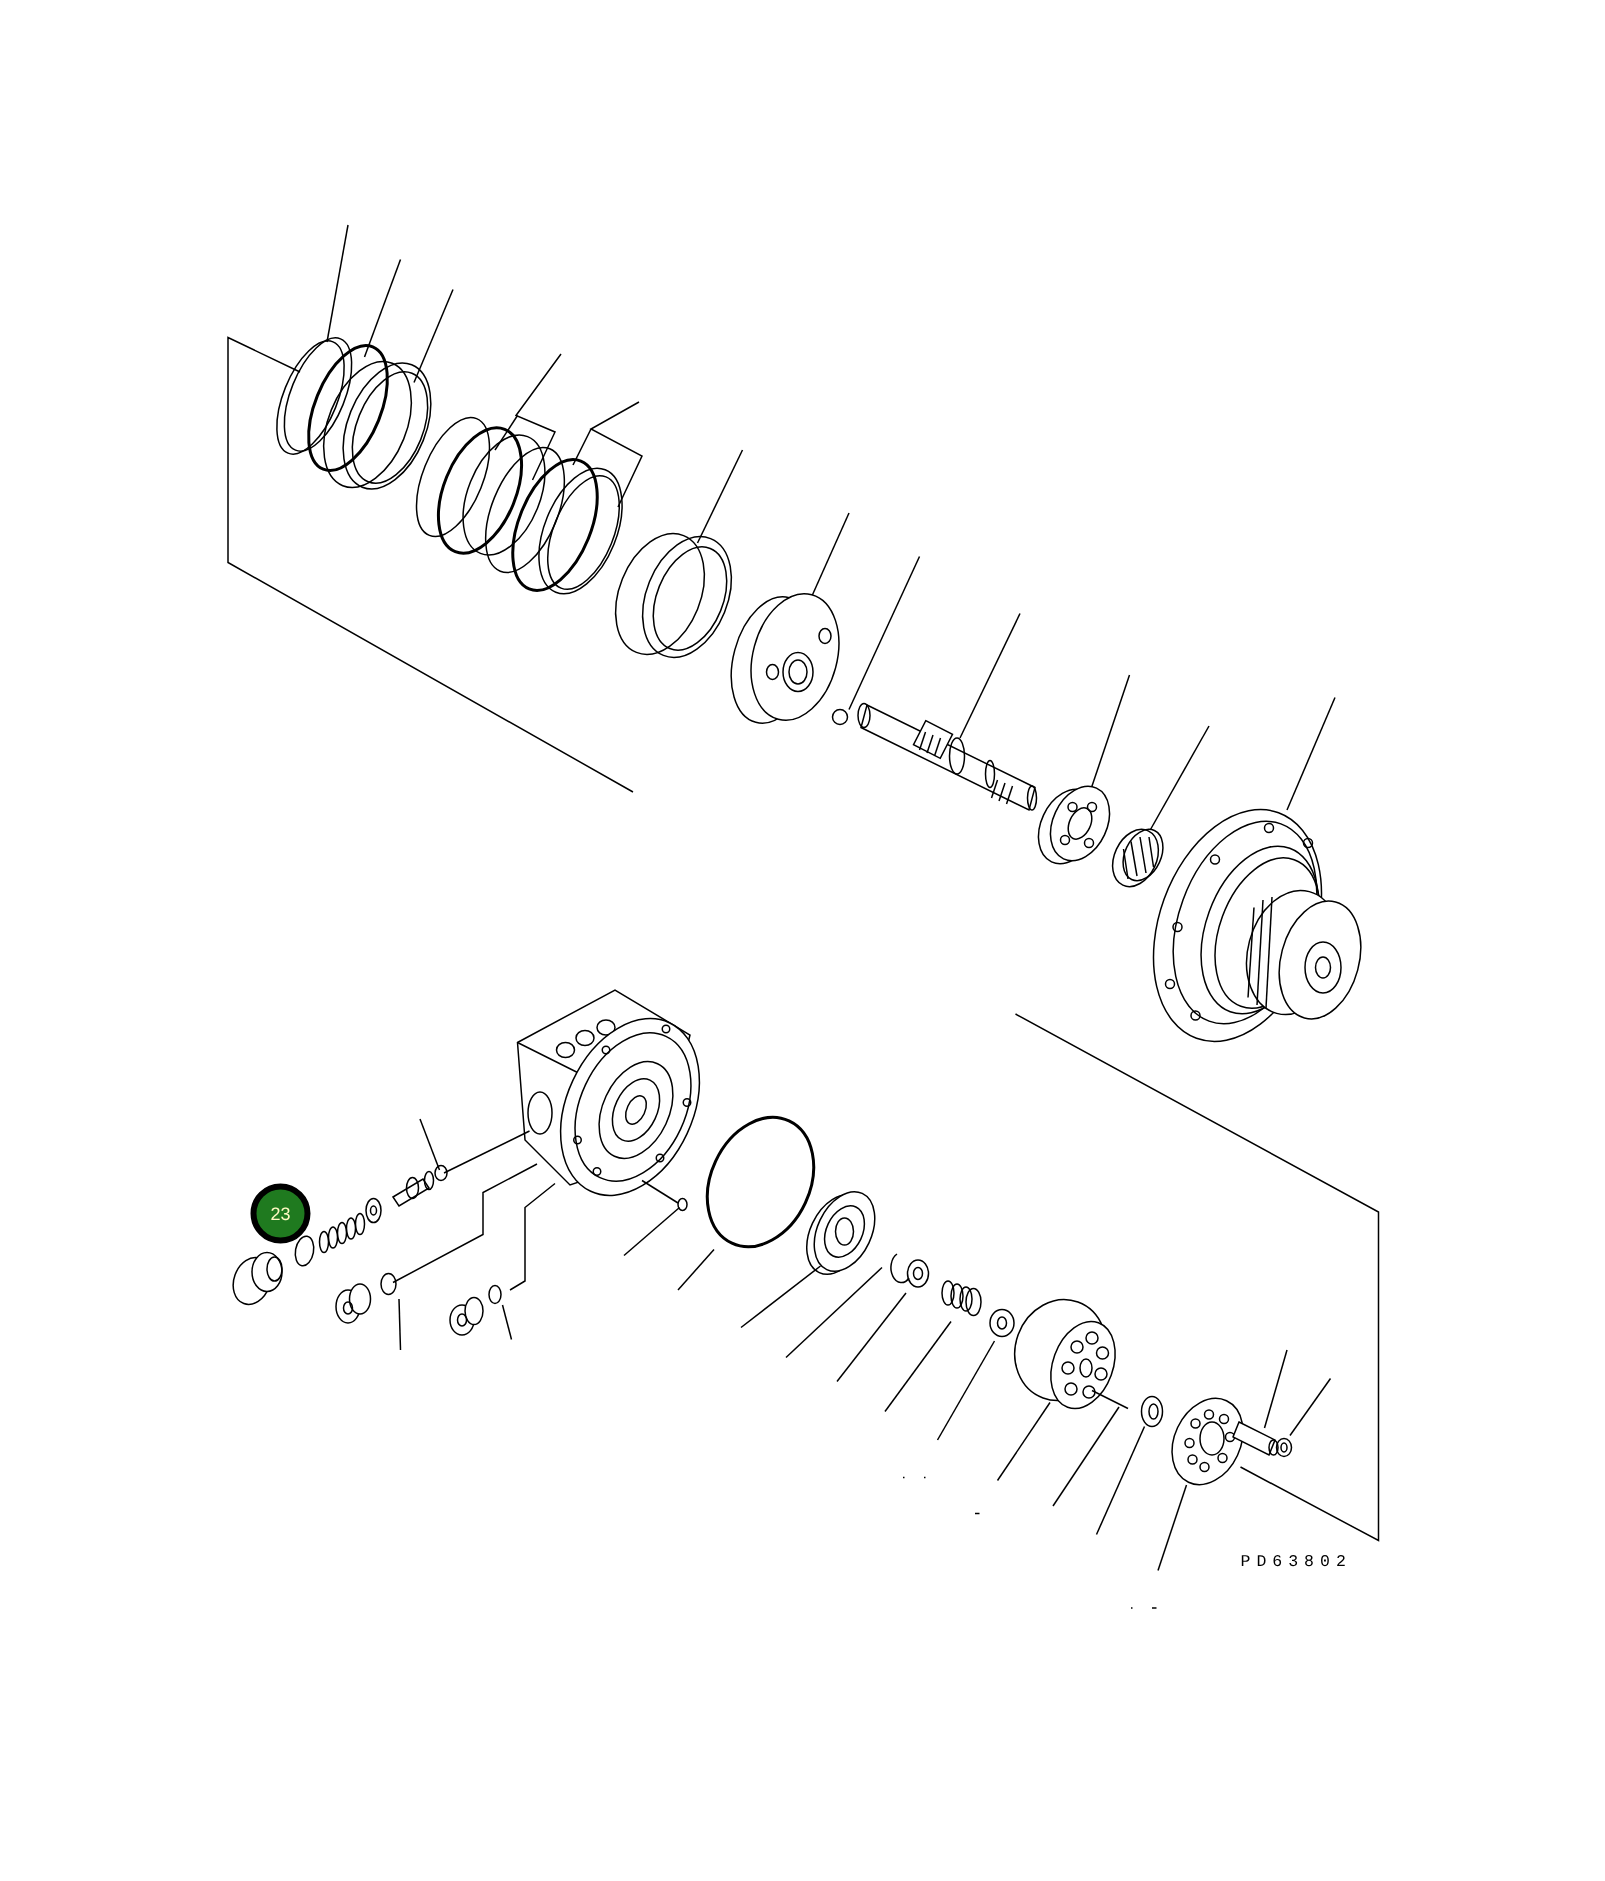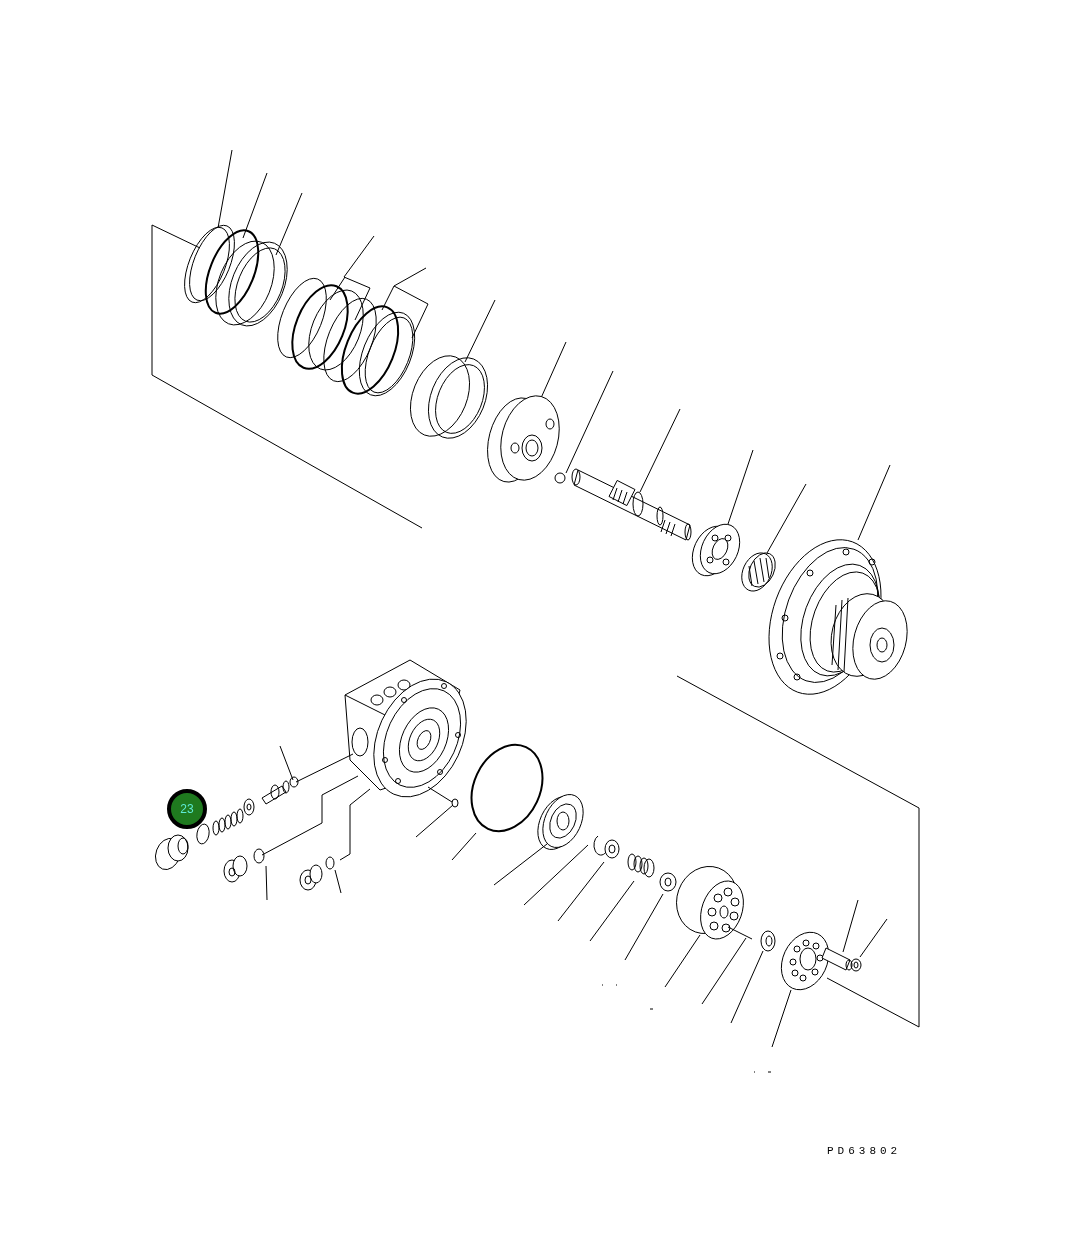--- a/index.html
+++ b/index.html
@@ -6,24 +6,24 @@
   body { width: 1070px; height: 1254px; position: relative; overflow: hidden; font-family: "Liberation Sans", sans-serif; }
   #diagram { position: absolute; left: 0; top: 0; width: 1070px; height: 1254px; }
   #diagram * { vector-effect: non-scaling-stroke; }
   .ln { stroke: #000; stroke-width: 1; fill: none; }
   .thk { stroke: #000; stroke-width: 2; fill: none; }
   .fillw { fill: #fff; stroke: #000; stroke-width: 1; }
   .callout {
     position: absolute; left: 167px; top: 789px; width: 40px; height: 40px;
     border-radius: 50%; background: #1f7a1f; border: 4px solid #000; box-sizing: border-box;
     display: flex; align-items: center; justify-content: center;
-    color: #5eead4; font-size: 12px; cursor: pointer;
+    color: #fef9c3; font-size: 12px; cursor: pointer;
   }
   .drawing-code {
-    position: absolute; left: 827px; top: 1145px; font-family: "Liberation Mono", monospace;
+    position: absolute; left: 827px; top: 1036px; font-family: "Liberation Mono", monospace;
     font-size: 11px; letter-spacing: 4px; color: #000;
   }
 </style>
 </head>
 <body>
 
 <svg id="diagram" viewBox="0 0 1070 1254" xmlns="http://www.w3.org/2000/svg">
 
   <g>
     <polyline class="ln" points="200,248 152,225 152,375 422,528"></polyline>

